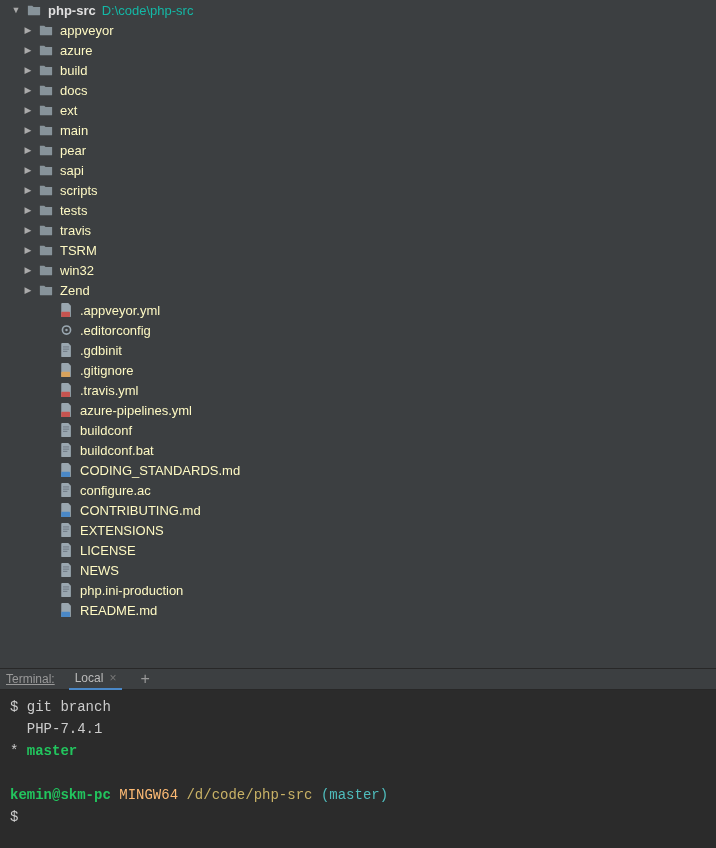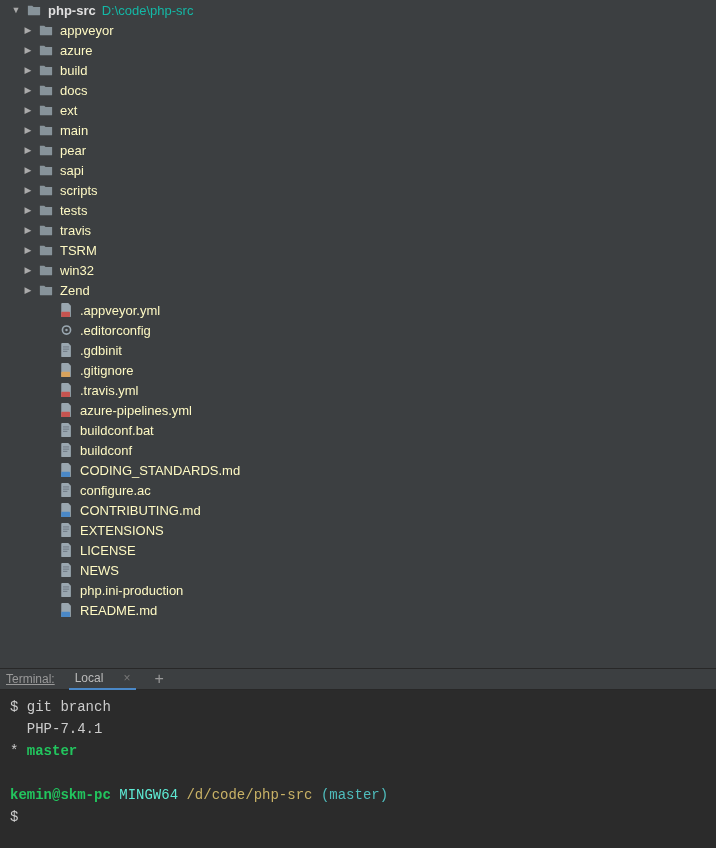--- a/index.html
+++ b/index.html
@@ -73,36 +73,36 @@
   }
   .term-label { margin-right: 14px; cursor: pointer; text-decoration: underline; }
   .term-tab {
     height: 22px;
     display: flex;
     align-items: center;
     padding: 0 6px;
     border-bottom: 2px solid #4a88c7;
     color: #bbb;
     cursor: pointer;
-    gap: 20px;
+    gap: 6px;
   }
   .term-tab .close { color: #777; font-size: 12px; cursor: pointer; }
   .term-add { margin-left: 12px; color: #999; font-size: 16px; cursor: pointer; padding:0 6px; }
   .terminal {
     flex: 1;
     background: #2b2b2b;
     padding: 6px 10px;
     font-family: "Consolas", "Courier New", monospace;
     font-size: 14px;
     line-height: 22px;
     color: #cccccc;
     white-space: pre;
   }
   .t-green { color: #22c55e; font-weight: bold; }
-  .t-purple { color: #5eead4; }
+  .t-purple { color: #fdba74; }
   .t-yellow { color: #c9b266; }
   .t-cyan { color: #4fbdbd; }
 </style>
 </head>
 <body>
 
 <div class="main">
   <div class="left-gutter"></div>
   <div class="tree-wrap">
     <div class="tree" id="tree">
@@ -307,33 +307,33 @@
         <div class="row indent2">
           <span class="arrow none"></span>
           <span class="icon file-icon">
             <svg viewBox="0 0 14 16">
               <path fill="#9aa7b0" d="M2 0h7l3 3v12a1 1 0 0 1-1 1H2a1 1 0 0 1-1-1V1a1 1 0 0 1 1-1z"></path>
               <rect x="3" y="4" width="7" height="1" fill="#6a737d"></rect>
               <rect x="3" y="6.5" width="7" height="1" fill="#6a737d"></rect>
               <rect x="3" y="9" width="5" height="1" fill="#6a737d"></rect>
             </svg>
           </span>
+          <span class="label">buildconf</span>
+        </div>
+        <div class="row indent2">
+          <span class="arrow none"></span>
+          <span class="icon file-icon">
+            <svg viewBox="0 0 14 16">
+              <path fill="#9aa7b0" d="M2 0h7l3 3v12a1 1 0 0 1-1 1H2a1 1 0 0 1-1-1V1a1 1 0 0 1 1-1z"></path>
+              <rect x="3" y="4" width="7" height="1" fill="#6a737d"></rect>
+              <rect x="3" y="6.5" width="7" height="1" fill="#6a737d"></rect>
+              <rect x="3" y="9" width="5" height="1" fill="#6a737d"></rect>
+            </svg>
+          </span>
           <span class="label">buildconf.bat</span>
-        </div>
-        <div class="row indent2">
-          <span class="arrow none"></span>
-          <span class="icon file-icon">
-            <svg viewBox="0 0 14 16">
-              <path fill="#9aa7b0" d="M2 0h7l3 3v12a1 1 0 0 1-1 1H2a1 1 0 0 1-1-1V1a1 1 0 0 1 1-1z"></path>
-              <rect x="3" y="4" width="7" height="1" fill="#6a737d"></rect>
-              <rect x="3" y="6.5" width="7" height="1" fill="#6a737d"></rect>
-              <rect x="3" y="9" width="5" height="1" fill="#6a737d"></rect>
-            </svg>
-          </span>
-          <span class="label">buildconf</span>
         </div>
         <div class="row indent2">
           <span class="arrow none"></span>
           <span class="icon file-icon">
             <svg viewBox="0 0 14 16">
               <path fill="#9aa7b0" d="M2 0h7l3 3v12a1 1 0 0 1-1 1H2a1 1 0 0 1-1-1V1a1 1 0 0 1 1-1z"></path>
               <rect x="1" y="10" width="10" height="6" rx="1" fill="#4a88c7"></rect>
             </svg>
           </span>
           <span class="label">CODING_STANDARDS.md</span>

